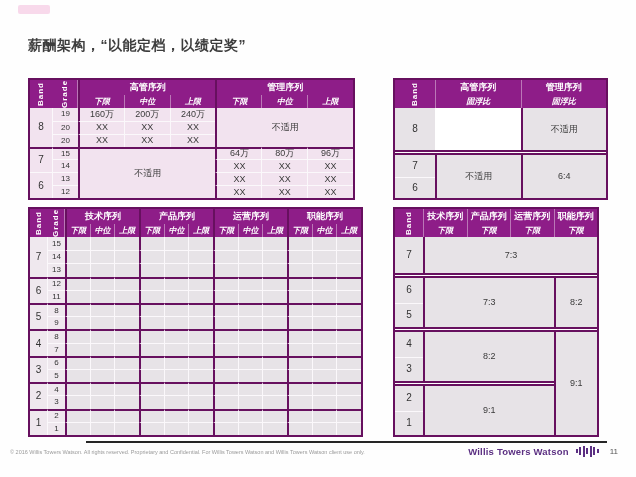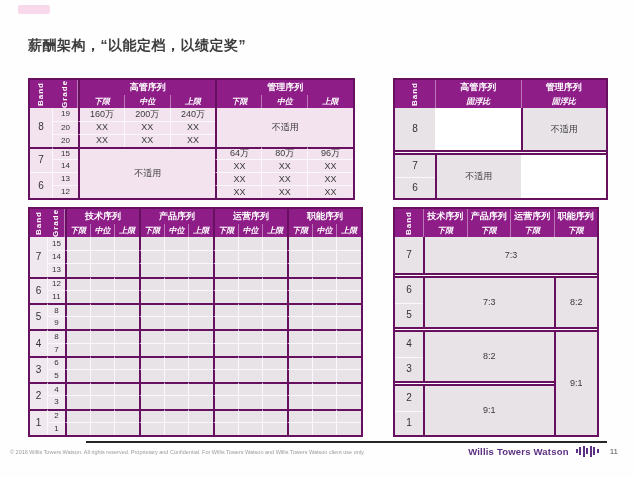--- a/index.html
+++ b/index.html
@@ -110,20 +110,21 @@
       <div class="cell vh" style="grid-area: 1 / 1 / span 2 / span 1;">Band</div>
       <div class="cell h hl" style="grid-area: 1 / 2 / span 1 / span 1;">高管序列</div>
       <div class="cell h hl" style="grid-area: 1 / 3 / span 1 / span 1;">管理序列</div>
       <div class="cell sh hl" style="grid-area: 2 / 2 / span 1 / span 1;">固浮比</div>
       <div class="cell sh hl" style="grid-area: 2 / 3 / span 1 / span 1;">固浮比</div>
       <div class="cell band g" style="grid-area: 3 / 1 / span 1 / span 1;">8</div>
       <div class="cell b g pl" style="grid-area: 3 / 3 / span 1 / span 1;">不适用</div>
       <div class="cell gap" style="grid-area: 4 / 1 / span 1 / span 3;"></div>
       <div class="cell band g" style="grid-area: 5 / 1 / span 1 / span 1;">7</div>
       <div class="cell b g pl" style="grid-area: 5 / 2 / span 2 / span 1;">不适用</div>
+      <div class="cell b g pl" style="grid-area: 5 / 3 / span 2 / span 1;">6:4</div>
       <div class="cell band g wt" style="grid-area: 6 / 1 / span 1 / span 1;">6</div>
     </div>
   <div id="bl-grid" class="ptable">
       <div class="cell vh" style="grid-area: 1 / 1 / span 2 / span 1;">Band</div>
       <div class="cell vh hl" style="grid-area: 1 / 2 / span 2 / span 1;">Grade</div>
       <div class="cell h pl" style="grid-area: 1 / 3 / span 1 / span 3;">技术序列</div>
       <div class="cell h pl" style="grid-area: 1 / 6 / span 1 / span 3;">产品序列</div>
       <div class="cell h pl" style="grid-area: 1 / 9 / span 1 / span 3;">运营序列</div>
       <div class="cell h pl" style="grid-area: 1 / 12 / span 1 / span 3;">职能序列</div>
       <div class="cell sh pl" style="grid-area: 2 / 3 / span 1 / span 1;">下限</div>

